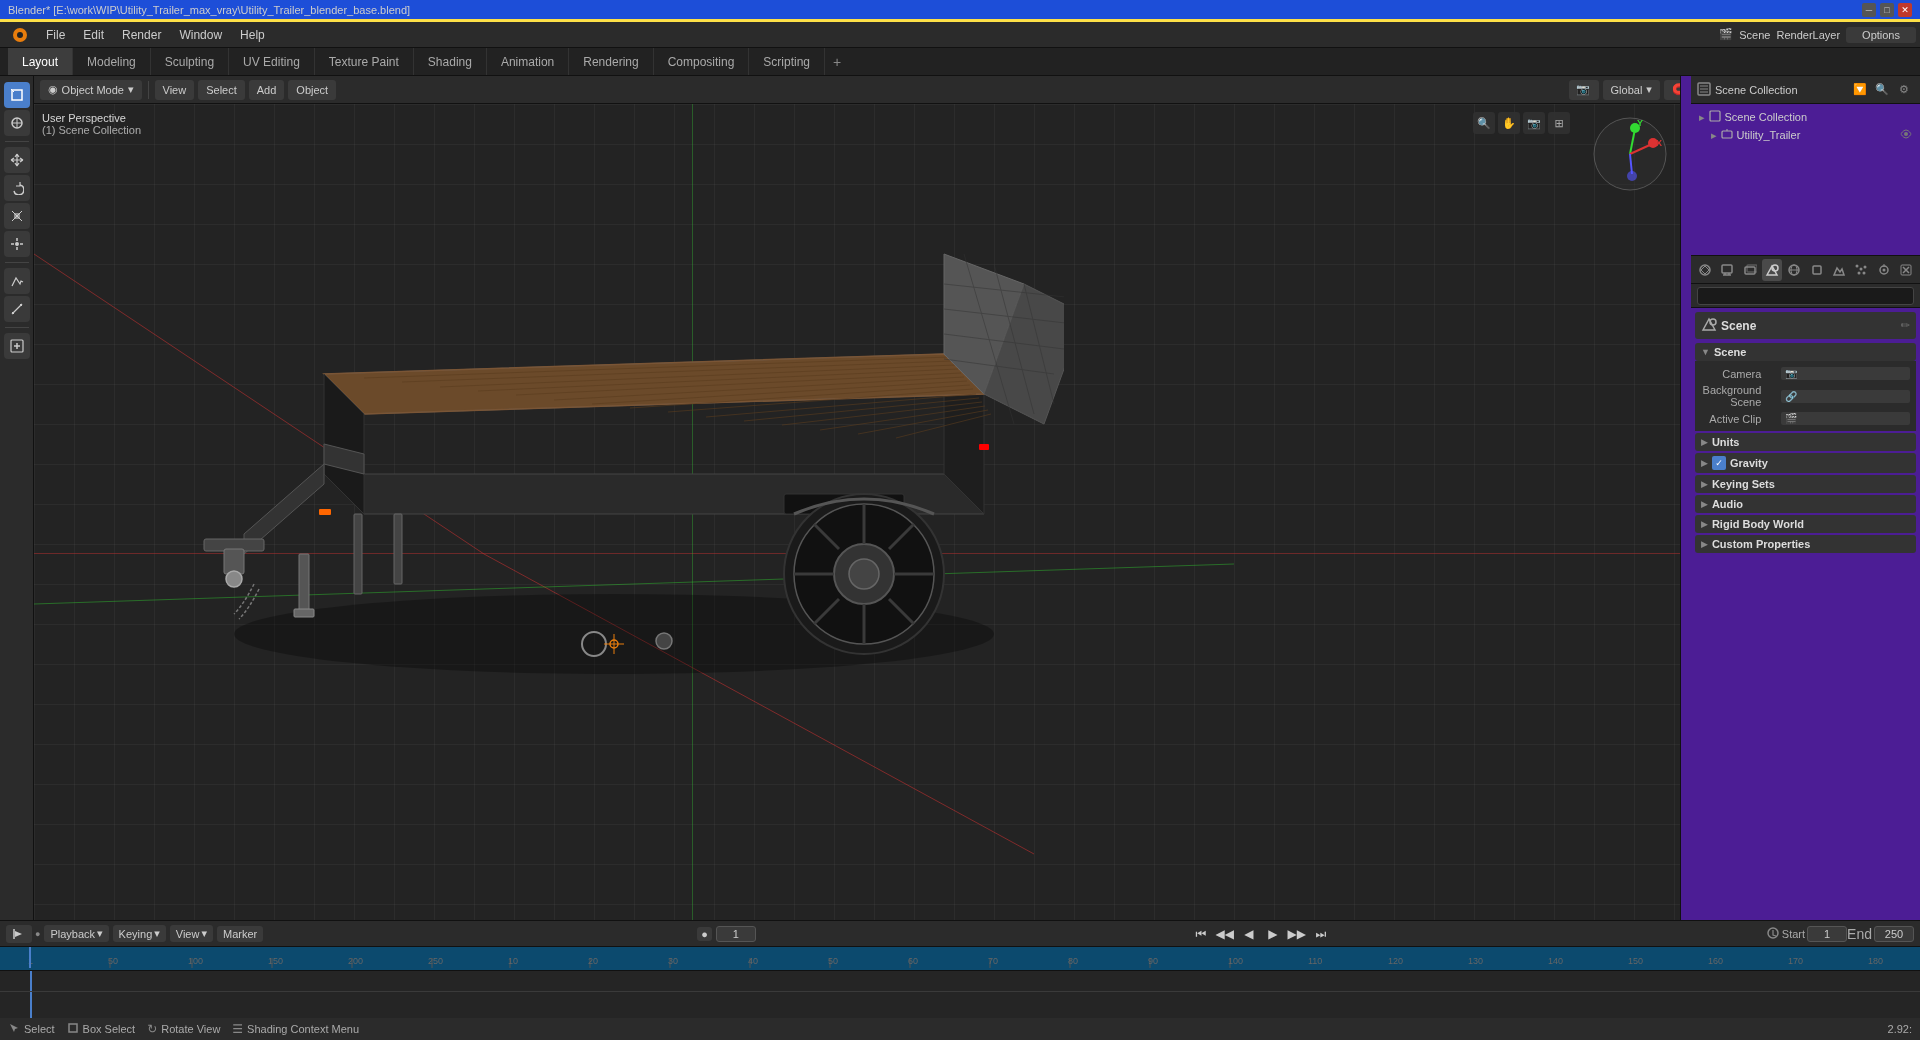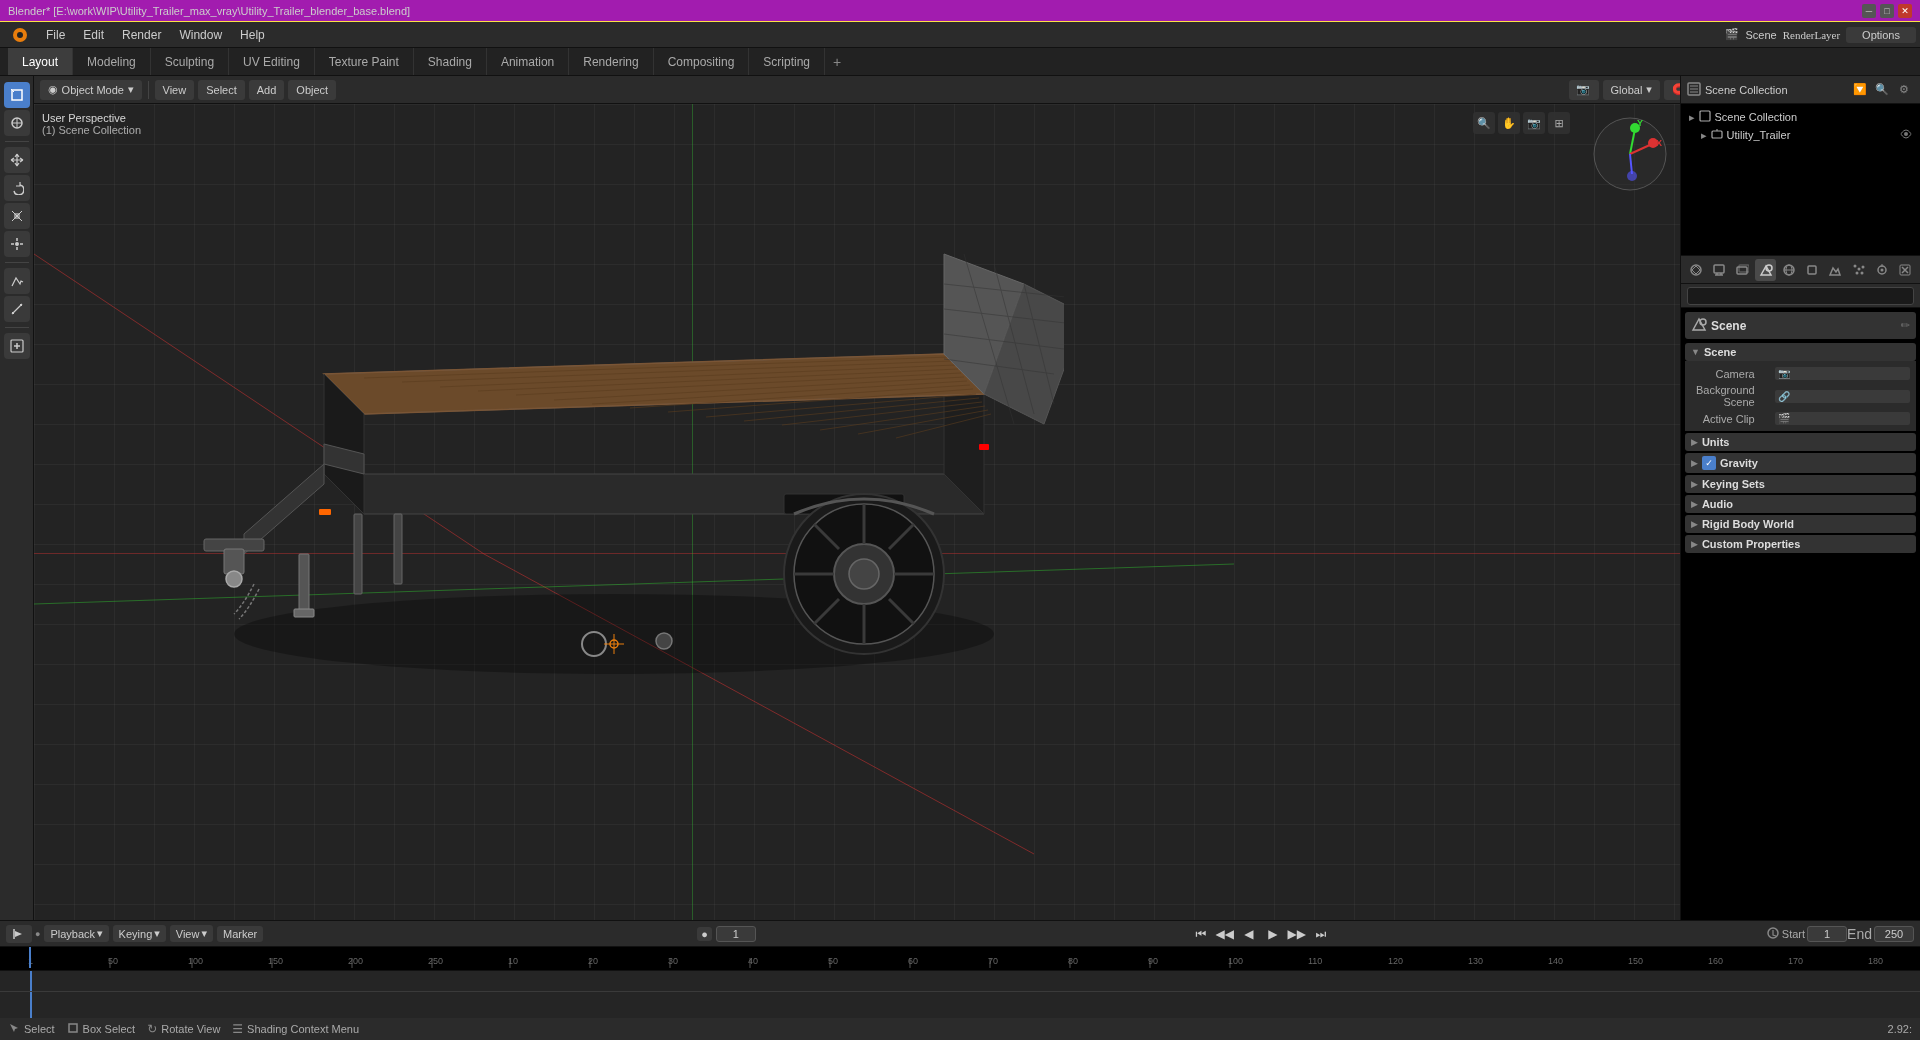--- a/index.html
+++ b/index.html
@@ -11,26 +11,26 @@
       font-size: 12px;
       color: #cccccc;
       overflow: hidden;
       position: relative;
     }
 
     
     #title-bar {
       width: 100%;
       height: 22px;
-      background: #a21caf;
+      background: #1d4ed8;
       display: flex;
       align-items: center;
       justify-content: space-between;
       padding: 0 8px;
-      border-bottom: 1px solid #fde047;
+      border-bottom: 3px solid #fde047;
       position: absolute;
       top: 0;
       left: 0;
       z-index: 100;
     }
     #title-bar .title-text {
       font-size: 11px;
       color: #ccc;
     }
     #title-bar .window-controls {
@@ -225,26 +225,27 @@
       z-index: 10;
     }
 
     
     #right-panel {
       position: absolute;
       top: 76px;
       right: 0;
       width: 240px;
       bottom: 120px;
-      background: #000000;
+      background: #4c1d95;
       border-left: 1px solid #111;
       display: flex;
       flex-direction: column;
       z-index: 50;
       overflow: hidden;
+      padding-left: 10px;
     }
 
     
     #outliner-section {
       height: 180px;
       border-bottom: 1px solid #111;
       display: flex;
       flex-direction: column;
     }
     #outliner-header {
@@ -600,21 +601,21 @@
   </div>
   <div class="menu-item">File</div>
   <div class="menu-item">Edit</div>
   <div class="menu-item">Render</div>
   <div class="menu-item">Window</div>
   <div class="menu-item">Help</div>
   <div style="flex:1"></div>
   <div style="display:flex;align-items:center;gap:6px;">
     <span style="font-size:11px;color:#888;">🎬</span>
     <span style="font-size:11px;color:#ccc;">Scene</span>
-    <span style="font-size:11px;color:#ccc;font-family:Liberation Serif, serif;">RenderLayer</span>
+    <span style="font-size:11px;color:#ccc;">RenderLayer</span>
     <div style="background:#3a3a3a;padding:2px 16px;border-radius:3px;font-size:11px;cursor:pointer;">Options</div>
   </div>
 </div>
 
 <div id="workspace-tabs">
   <div class="ws-tab active">Layout</div>
   <div class="ws-tab">Modeling</div>
   <div class="ws-tab">Sculpting</div>
   <div class="ws-tab">UV Editing</div>
   <div class="ws-tab">Texture Paint</div>
@@ -1135,21 +1136,21 @@
         <span style="font-size:11px;color:#aaa;">Start</span>
         <input type="text" class="frame-input" value="1" style="">
       </div>
       <div style="display:flex;align-items:center;gap:2px;">
         <span style="font-size:14px;color:#aaa;">End</span>
         <input type="text" class="frame-input" value="250" style="">
       </div>
     </div>
   </div>
 
-  <div id="timeline-ruler" style="height:24px;background:#000000;border-bottom:1px solid #111;position:relative;overflow:hidden;">
+  <div id="timeline-ruler" style="height:24px;background:#0c4a6e;border-bottom:1px solid #111;position:relative;overflow:hidden;">
     <svg width="1920" height="24" viewBox="0 0 1920 24">
 
       <g fill="#666" font-size="9">
         <text x="28" y="20">1</text>
         <line x1="30" y1="14" x2="30" y2="24" stroke="#555" stroke-width="1"></line>
         <text x="108" y="20">50</text>
         <line x1="110" y1="14" x2="110" y2="24" stroke="#555" stroke-width="1"></line>
         <text x="188" y="20">100</text>
         <line x1="192" y1="14" x2="192" y2="24" stroke="#555" stroke-width="1"></line>
         <text x="268" y="20">150</text>

